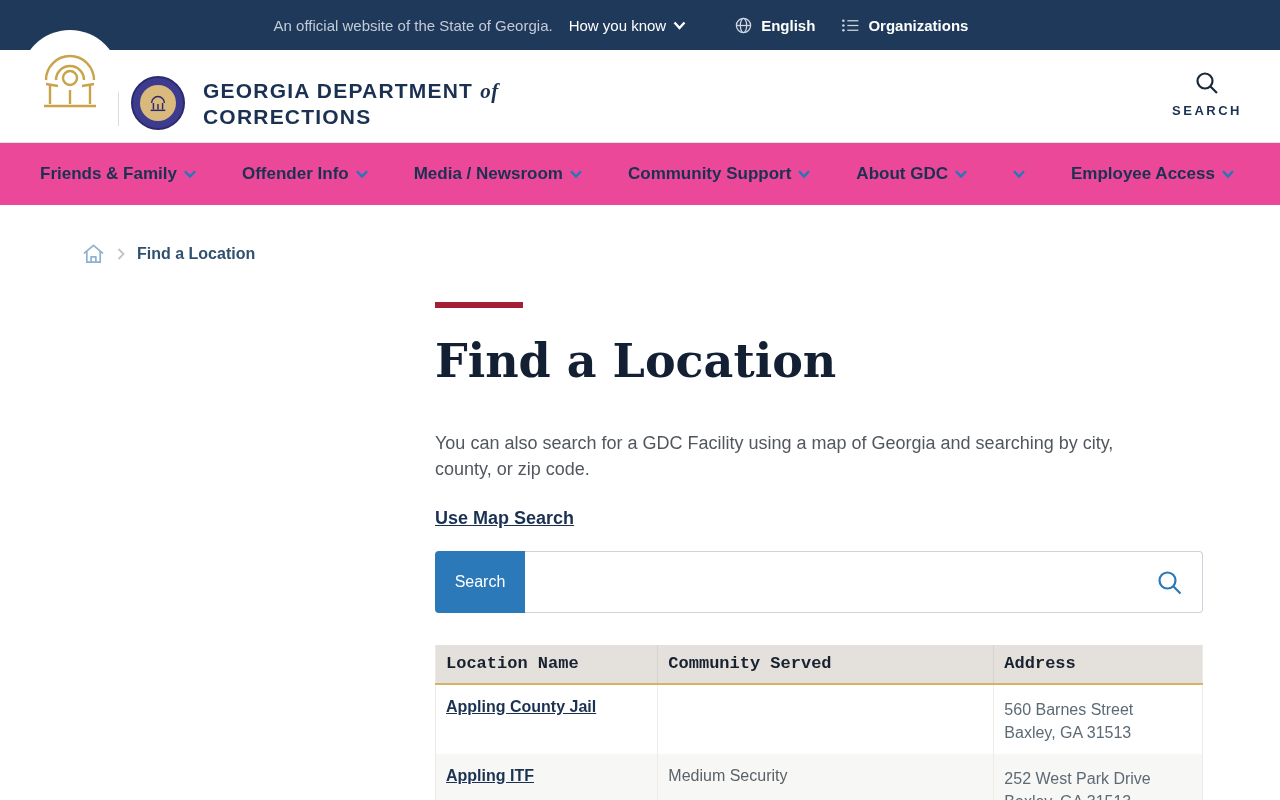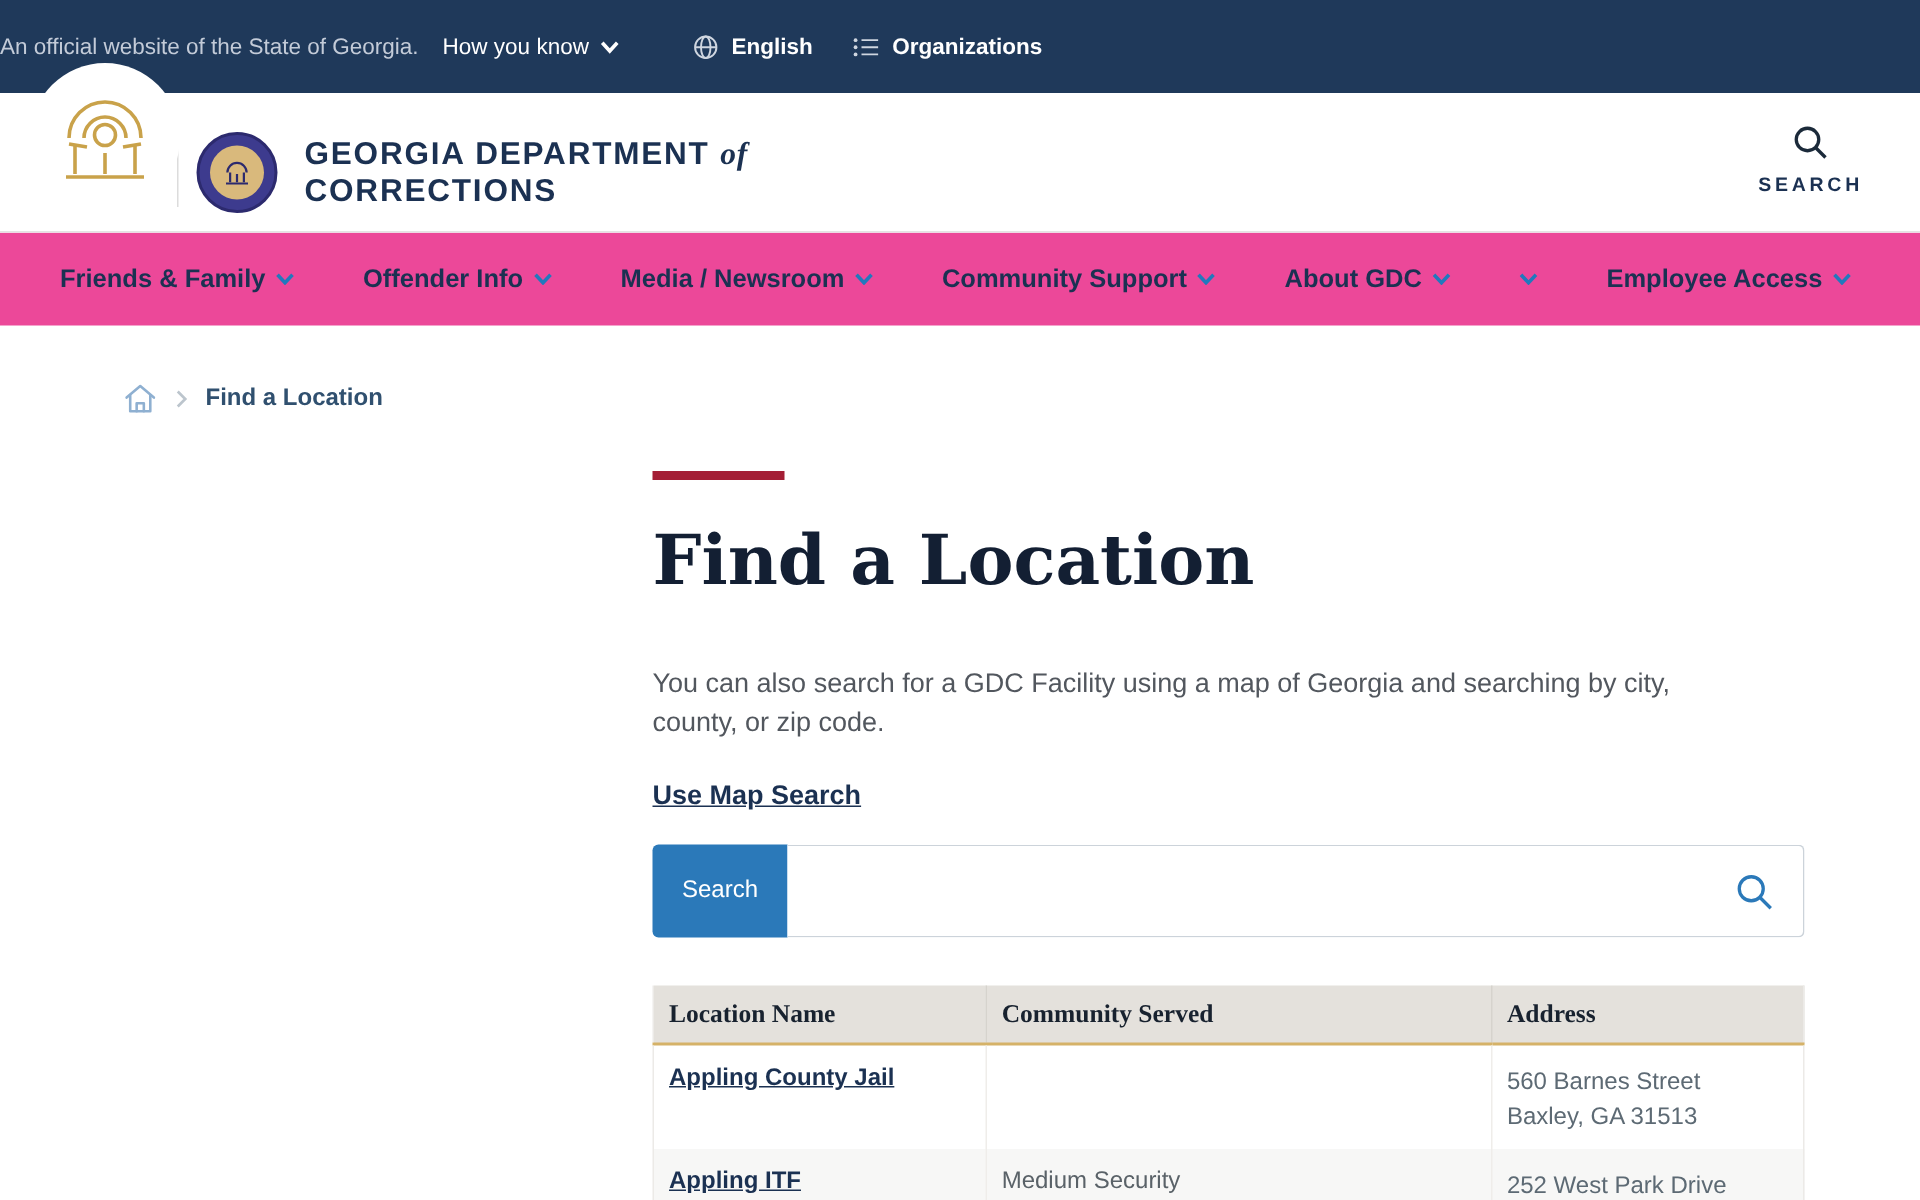--- a/index.html
+++ b/index.html
@@ -1,22 +1,22 @@
 <!DOCTYPE html>
 <html><head>
 <meta charset="utf-8">
 <style>
   * { margin: 0; padding: 0; box-sizing: border-box; }
   html, body { width: 1280px; height: 800px; overflow: hidden; background: #ffffff; }
   body { font-family: "Liberation Sans", sans-serif; color: #1b3152; }
 
   
   .topbar {
-    height: 62px; background: #1f395a; color: #fff;
-    display: flex; align-items: center; justify-content: flex-start;
+    height: 50px; background: #1f395a; color: #fff;
+    display: flex; align-items: center; justify-content: center;
     padding-right: 38px; position: relative; z-index: 2;
   }
   .topbar .official { color: #c3cbd8; font-size: 15px; margin-right: 16px; }
   .topbar .howknow {
     color: #fff; font-size: 15px; font-weight: 400; cursor: pointer;
     display: flex; align-items: center; gap: 7px; margin-right: 48px;
     background: none; border: none;
   }
   .topbar .util { display: flex; align-items: center; gap: 8px; color: #fff;
     font-size: 15px; font-weight: 700; text-decoration: none; }
@@ -81,21 +81,21 @@
   .search-input { flex: 1; border: 1px solid #ccd3da; border-left: none;
     border-radius: 0 4px 4px 0; font-size: 18px; padding: 0 60px 0 16px;
     color: #333; outline: none; }
   .search-mag { position: absolute; right: 20px; top: 18px; cursor: pointer; }
 
   
   .loc-table { width: 768px; margin-top: 32px; border-collapse: collapse;
     border-left: 1px solid #eceae7; border-right: 1px solid #eceae7; }
   .loc-table th {
     background: #e4e1dc; text-align: left;
-    font-family: Liberation Serif, serif;
+    font-family: Liberation Mono, monospace;
     font-size: 17px; font-weight: 700; color: #18222f;
     padding: 7px 10px 8px 10px; border-right: 1px solid #d6d3cd;
     border-bottom: 2px solid #d5b268;
   }
   .loc-table th:last-child { border-right: none; }
   .loc-table td { vertical-align: top; padding: 13px 10px 10px 10px;
     font-size: 16px; border-right: 1px solid #efedea; }
   .loc-table td:last-child { border-right: none; }
   .loc-table tr.alt td { background: #f7f7f6; }
   .col-name { width: 232px; }

